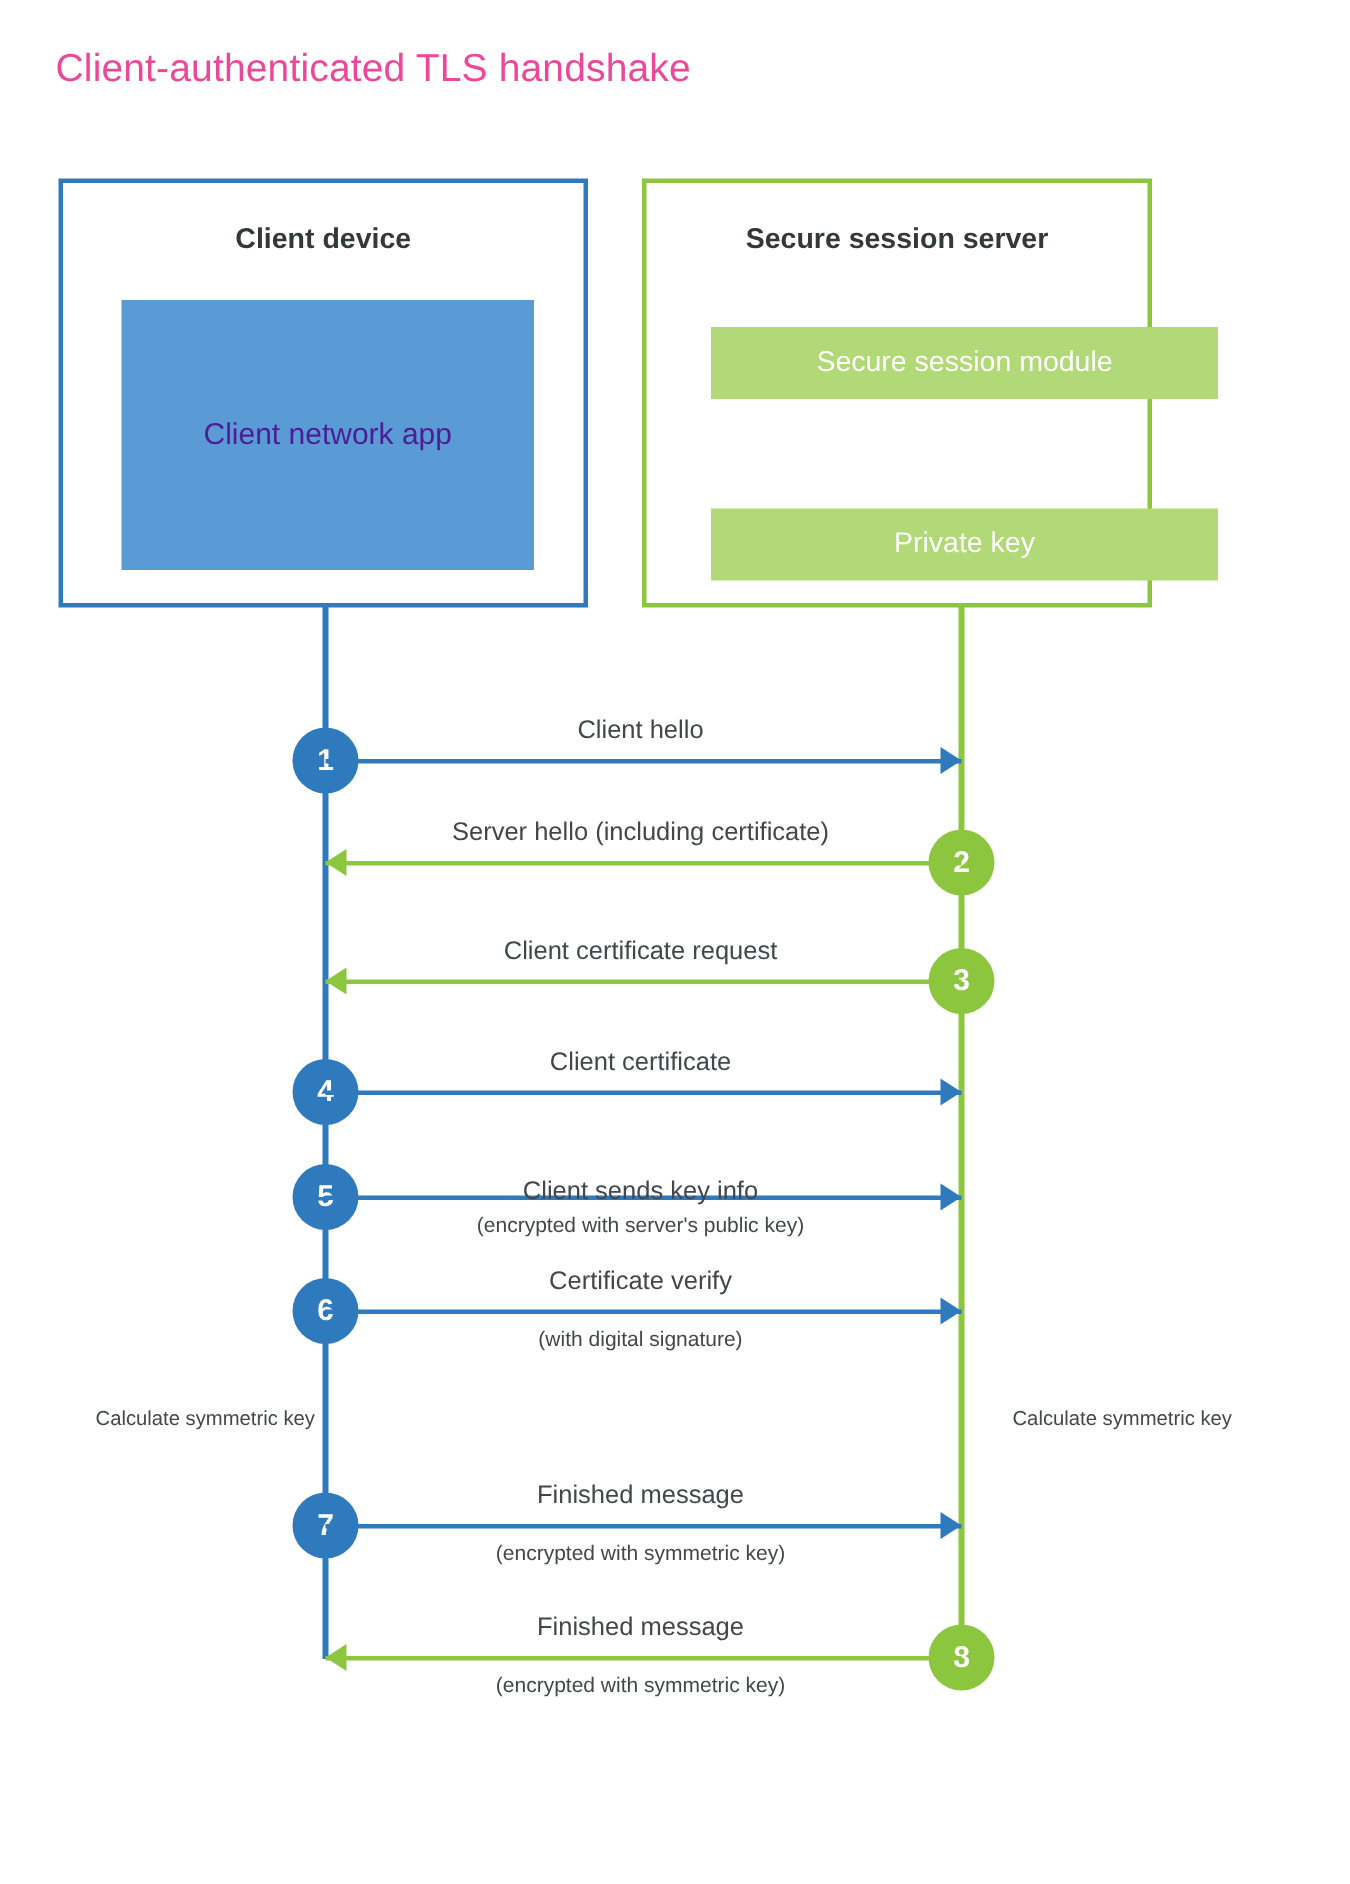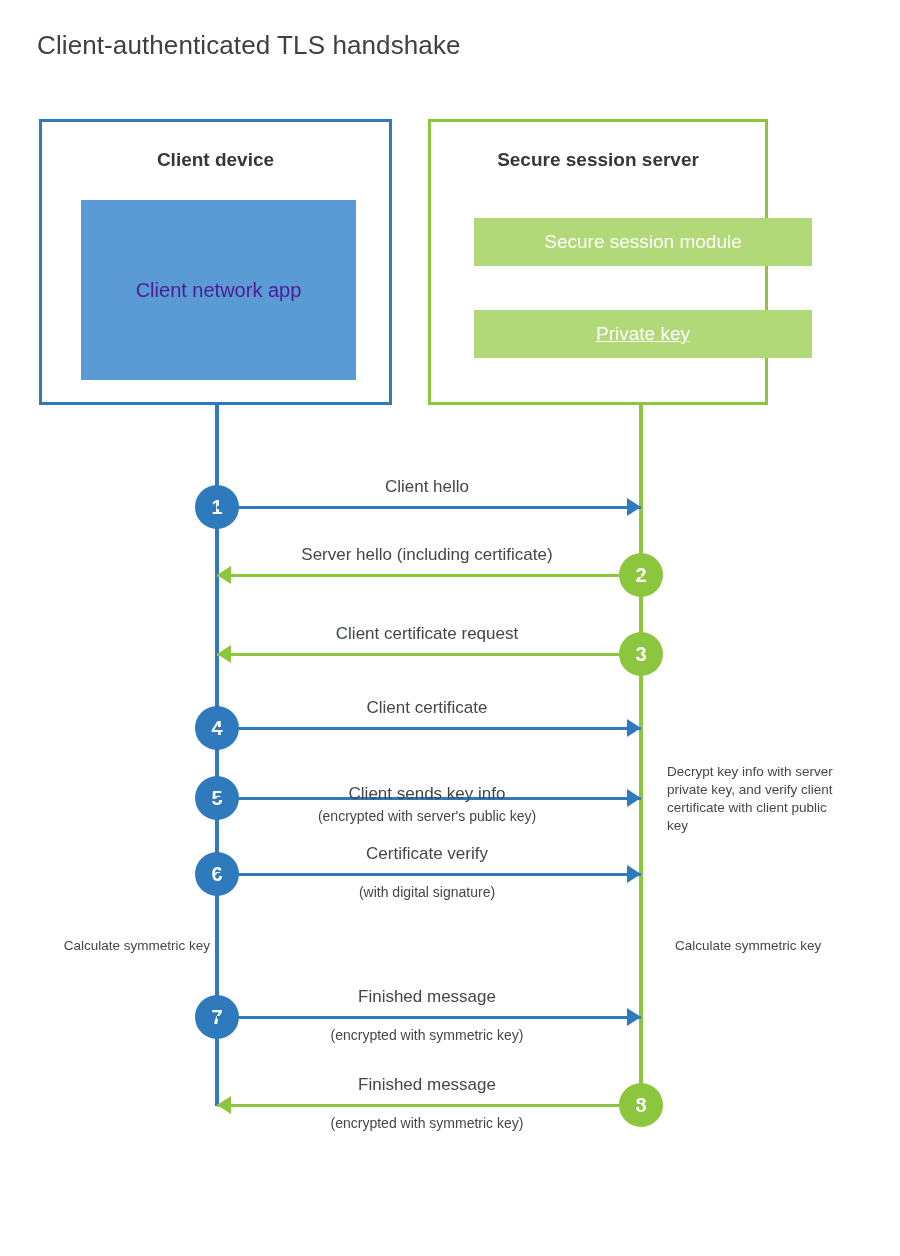--- a/index.html
+++ b/index.html
@@ -20,21 +20,21 @@
     overflow: hidden;
   }
 
   
   #diagram-title {
     position: absolute;
     left: 37px;
     top: 30px;
     font-size: 26px;
     font-weight: 400;
-    color: #404040;
+    color: #ec4899;
     letter-spacing: 0.1px;
     white-space: nowrap;
   }
 
   
   .actor-box {
     position: absolute;
     background: #ffffff;
     box-sizing: border-box;
   }
@@ -90,21 +90,21 @@
     background: #b2d977;
     color: #ffffff;
     font-size: 19px;
     display: flex;
     align-items: center;
     justify-content: center;
     text-align: center;
   }
   #server-bar-0 { top: 96px; }
   #server-bar-1 { top: 141px; }
-  #server-bar-2 { top: 188px; text-decoration: underline; }
+  #server-bar-2 { top: 217px; }
 
   
   .lifeline {
     position: absolute;
     width: 4px;
   }
   #client-lifeline {
     left: 215px;
     top: 403px;
     height: 703px;
@@ -266,17 +266,16 @@
       <div class="msg-sublabel" style="top: 1027px;">(encrypted with symmetric key)</div>
       <div class="step-circle server" style="top: 1083px;">
         <span>8</span>
       </div>
       <div class="msg-line server" style="left: 217px; width: 424px; top: 1104px;"></div>
       <div class="msg-head server to-left" style="top: 1096px; left: 217px;"></div>
       <div class="msg-label" style="top: 1075px;">Finished message</div>
       <div class="msg-sublabel" style="top: 1115px;">(encrypted with symmetric key)</div>
     </div>
 
-  <div class="side-note" id="note-server-decrypt">Decrypt key info with server private key, and verify client certificate with client public key</div>
   <div class="side-note" id="note-client-calc">Calculate symmetric key</div>
   <div class="side-note" id="note-server-calc">Calculate symmetric key</div>
 
 </div>
 
 </body></html>

